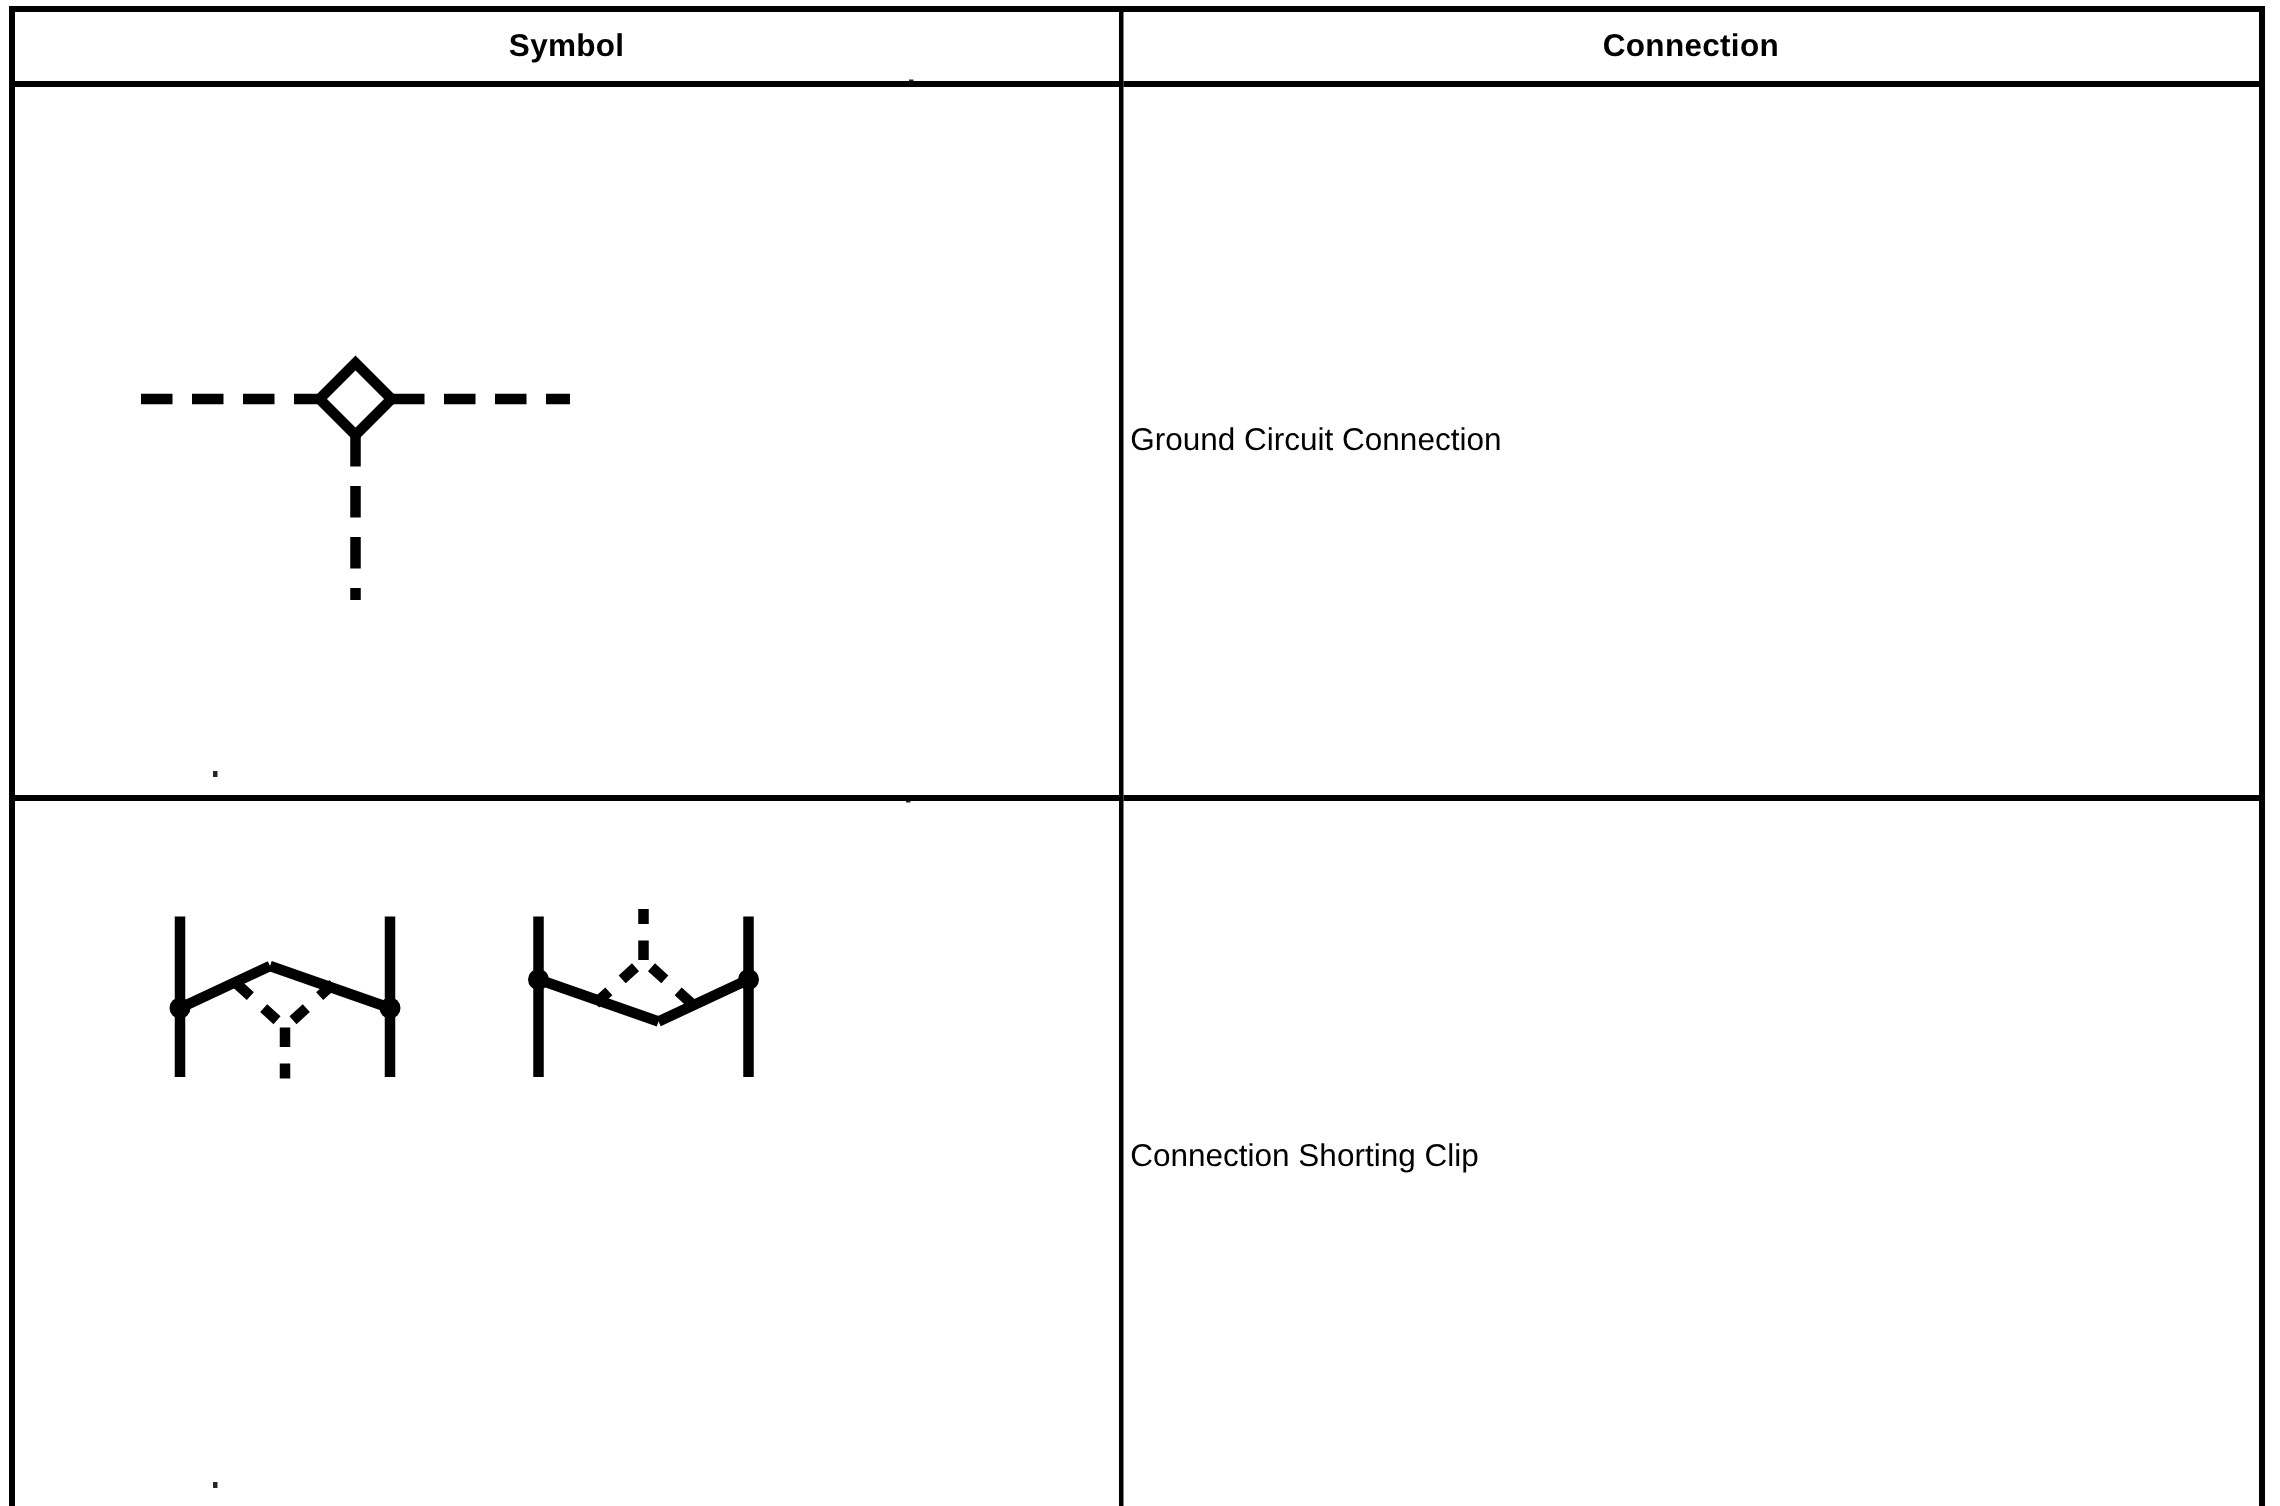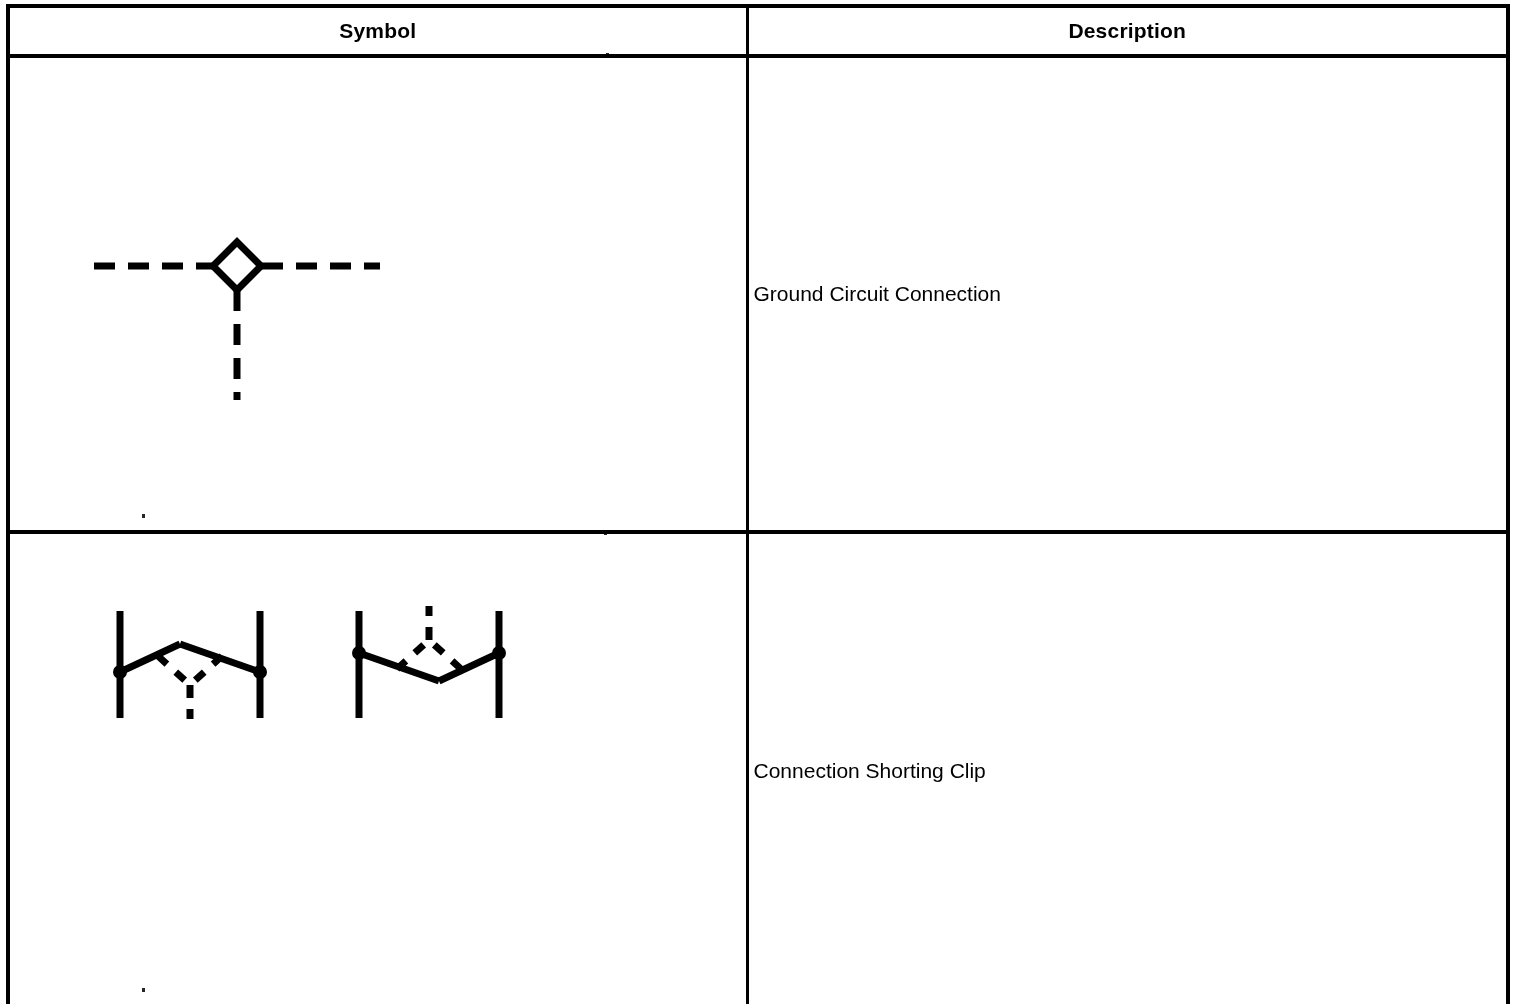--- a/index.html
+++ b/index.html
@@ -104,21 +104,21 @@
 
   <table class="legend-table">
     <colgroup>
       <col class="col-symbol">
       <col class="col-desc">
     </colgroup>
 
     <thead>
       <tr>
         <th class="cell-symbol">Symbol</th>
-        <th class="cell-desc">Description</th>
+        <th class="cell-desc">Connection</th>
       </tr>
     </thead>
 
     <tbody>
 
       <tr class="row-ground">
         <td class="cell-symbol">
           <svg class="symbol-art" width="620" height="420" viewBox="0 0 620 420">
 
             <line x1="26" y1="182" x2="144" y2="182" stroke="#000000" stroke-width="7" stroke-dasharray="21 13" stroke-linecap="butt"></line>

